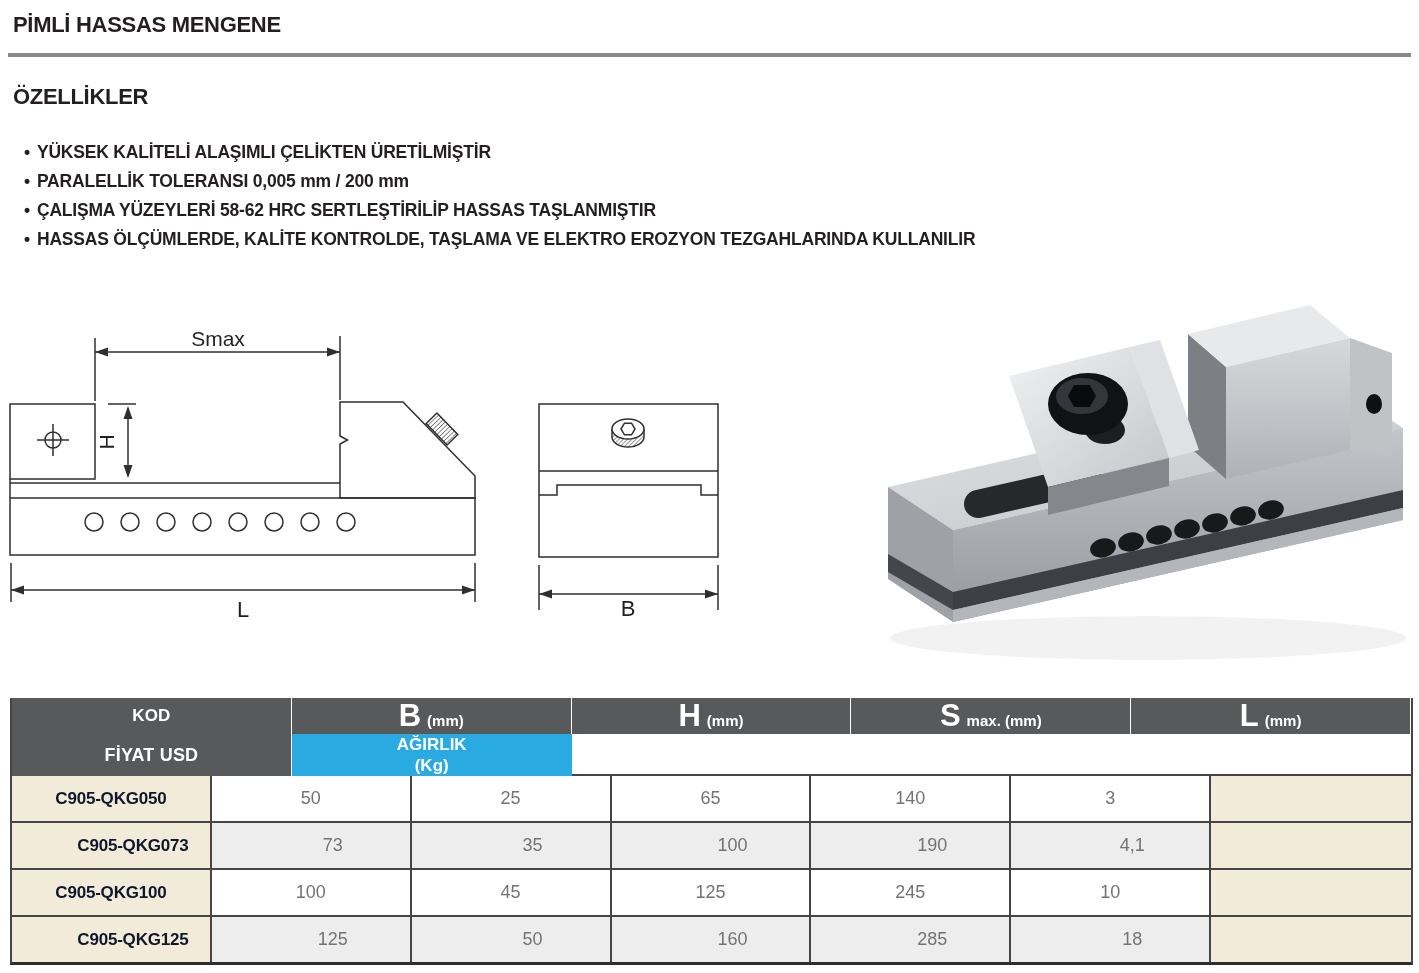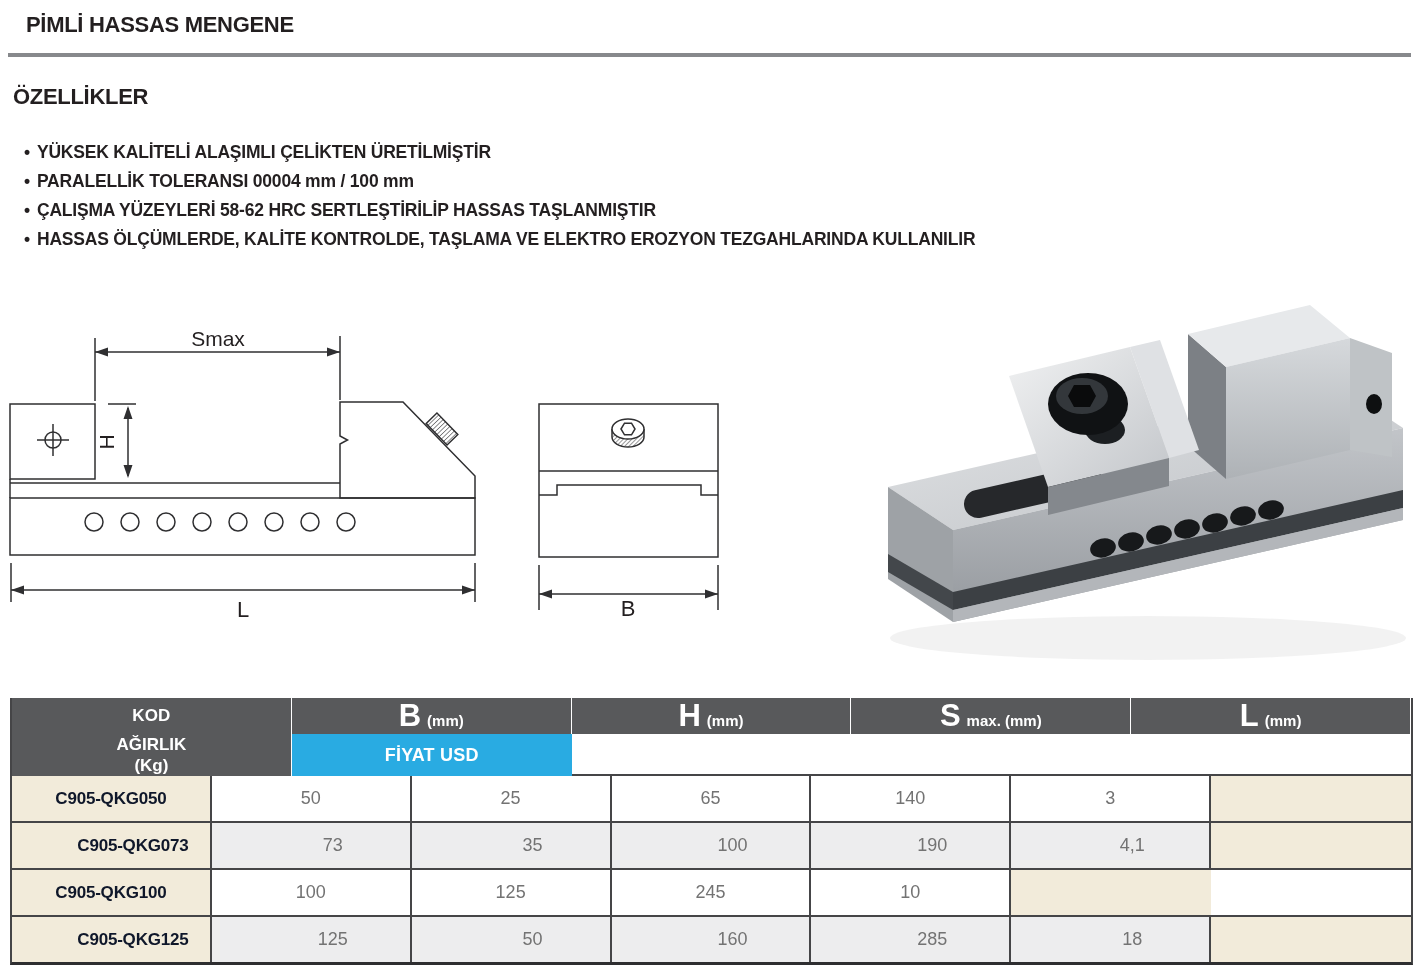--- a/index.html
+++ b/index.html
@@ -1,20 +1,20 @@
 <!DOCTYPE html>
 <html><head>
 <meta charset="utf-8">
 <style>
   html,body{margin:0;padding:0;background:#ffffff;}
   #page{position:relative;width:1419px;height:973px;background:#ffffff;overflow:hidden;
         font-family:"Liberation Sans","DejaVu Sans",sans-serif;color:#231f20;}
   .abs{position:absolute;}
   
-  #title{left:26px;top:12px;font-size:22px;font-weight:bold;letter-spacing:-0.3px;}
+  #title{left:13px;top:12px;font-size:22px;font-weight:bold;letter-spacing:-0.3px;}
   #rule{left:8px;top:53px;width:1403px;height:4px;background:#87898c;}
   #section-heading{left:13px;top:84px;font-size:22px;font-weight:bold;letter-spacing:-0.3px;}
   
   #features{left:24px;top:138px;list-style:none;margin:0;padding:0;}
   #features li{font-size:17.5px;font-weight:bold;line-height:29px;letter-spacing:-0.2px;white-space:nowrap;}
   #features li .dot{margin-right:7px;}
   
   svg text{font-family:"Liberation Sans","DejaVu Sans",sans-serif;fill:#231f20;}
   
   #spec-table{left:10px;top:698px;width:1399px;
@@ -41,21 +41,21 @@
 <body>
 
 <div id="page">
 
   <div class="abs" id="title">PİMLİ HASSAS MENGENE</div>
   <div class="abs" id="rule"></div>
   <div class="abs" id="section-heading">ÖZELLİKLER</div>
 
   <ul class="abs" id="features">
     <li><span class="dot">•</span><span>YÜKSEK KALİTELİ ALAŞIMLI ÇELİKTEN ÜRETİLMİŞTİR</span></li>
-    <li><span class="dot">•</span><span>PARALELLİK TOLERANSI 00004 mm / 100 mm</span></li>
+    <li><span class="dot">•</span><span>PARALELLİK TOLERANSI 0,005 mm / 200 mm</span></li>
     <li><span class="dot">•</span><span>ÇALIŞMA YÜZEYLERİ 58-62 HRC SERTLEŞTİRİLİP HASSAS TAŞLANMIŞTIR</span></li>
     <li><span class="dot">•</span><span>HASSAS ÖLÇÜMLERDE, KALİTE KONTROLDE, TAŞLAMA VE ELEKTRO EROZYON TEZGAHLARINDA KULLANILIR</span></li>
   </ul>
 
   <svg class="abs" style="left:8px;top:326px" width="472" height="302" viewBox="0 0 472 302">
     <defs>
       <pattern id="hatch" width="3.2" height="3.2" patternUnits="userSpaceOnUse" patternTransform="rotate(0)">
         <rect width="3.2" height="3.2" fill="#ffffff"></rect>
         <line x1="0" y1="0" x2="0" y2="3.2" stroke="#2f2f31" stroke-width="1.1"></line>
       </pattern>
@@ -218,24 +218,24 @@
             <span class="small">max. (mm)</span>
           </span>
       </div>
       <div class="th">
         <span class="dim">
             <span class="big">L</span>
             <span class="small">(mm)</span>
           </span>
       </div>
       <div class="th">
+        <span class="price">FİYAT USD</span>
+      </div>
+      <div class="th">
         <span class="twoline"><span>AĞIRLIK</span><br><span>(Kg)</span></span>
-      </div>
-      <div class="th">
-        <span class="price">FİYAT USD</span>
       </div>
     </div>
     <div id="tbody">
   <div class="tr">
     <div class="td code">C905-QKG050</div>
     <div class="td">50</div>
     <div class="td">25</div>
     <div class="td">65</div>
     <div class="td">140</div>
     <div class="td">3</div>
@@ -248,20 +248,21 @@
     <div class="td">35</div>
     <div class="td">100</div>
     <div class="td">190</div>
     <div class="td">4,1</div>
     <div class="td price"></div>
   </div>
 
   <div class="tr">
     <div class="td code">C905-QKG100</div>
     <div class="td">100</div>
+    <div class="td">45</div>
     <div class="td">125</div>
     <div class="td">245</div>
     <div class="td">10</div>
     <div class="td price"></div>
   </div>
 
   <div class="tr alt">
     <div class="td code">C905-QKG125</div>
     <div class="td">125</div>
     <div class="td">50</div>

